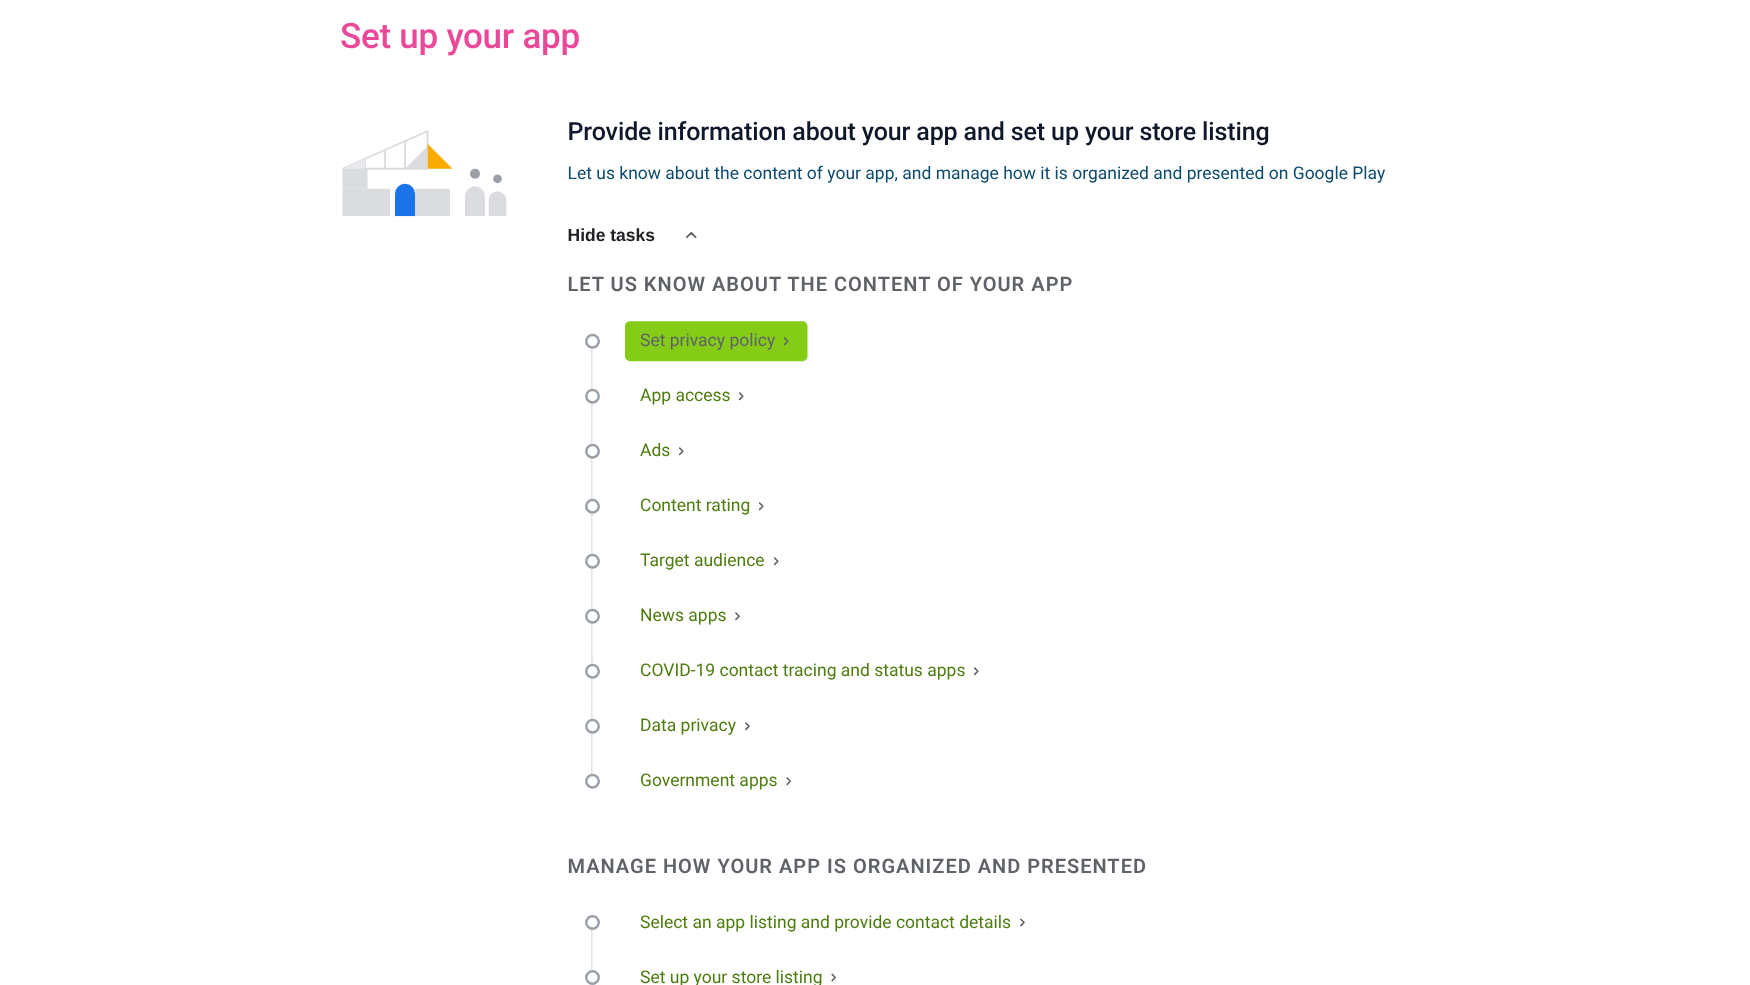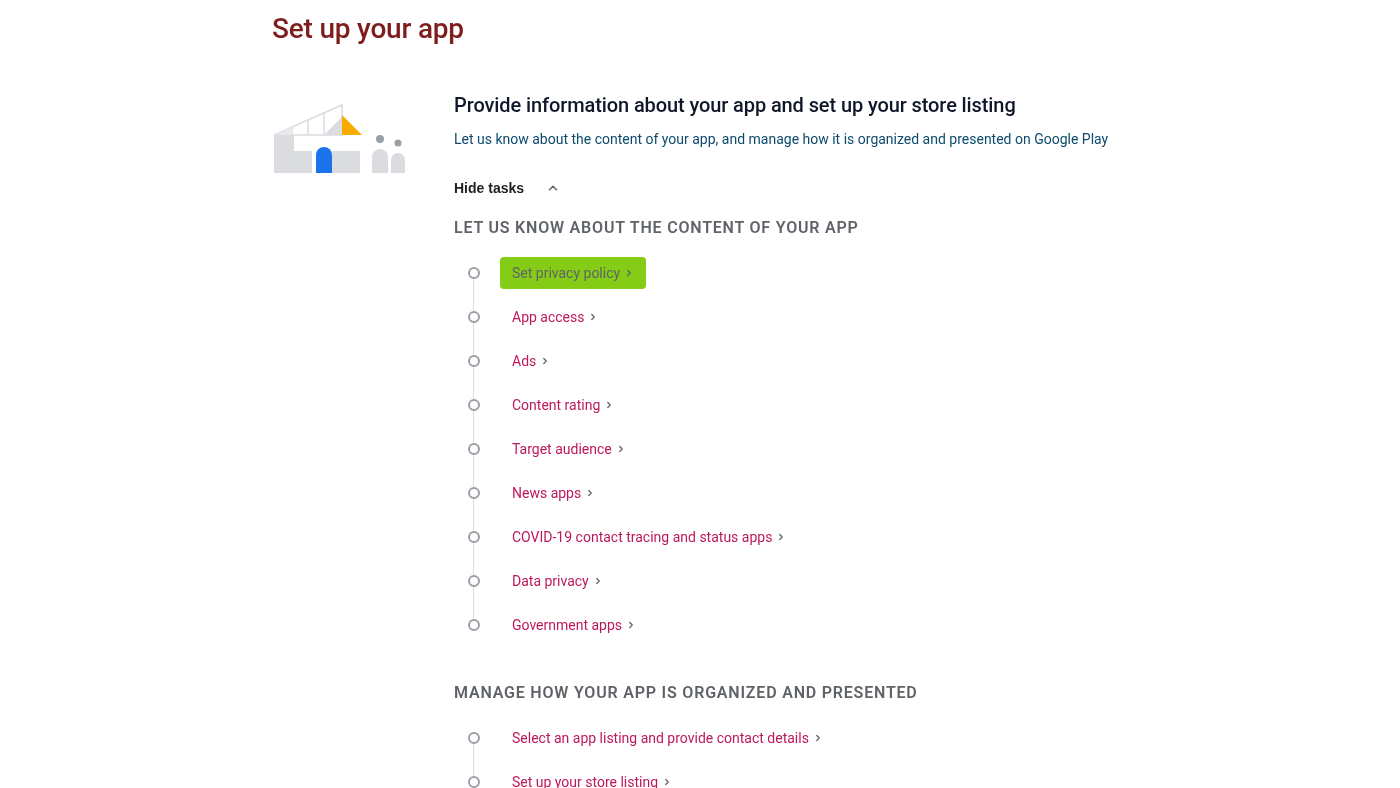--- a/index.html
+++ b/index.html
@@ -13,21 +13,21 @@
       color: #202124;
       padding: 12px 0 40px 0;
     }
     .container {
       max-width: 1000px;
       margin: 0 0 0 272px;
     }
     .page-title {
       font-size: 28px;
       font-weight: 500;
-      color: #7f1d1d;
+      color: #ec4899;
       margin-bottom: 48px;
       letter-spacing: -0.2px;
     }
     .content-wrap {
       display: flex;
       gap: 32px;
     }
     .illustration {
       flex: 0 0 150px;
       width: 150px;
@@ -115,21 +115,21 @@
     }
     .task-row:last-child::after {
       bottom: 50%;
     }
     .task-link {
       display: inline-flex;
       align-items: center;
       margin-left: 32px;
       padding: 8px 12px;
       font-size: 14px;
-      color: #be185d;
+      color: #4d7c0f;
       text-decoration: none;
       border-radius: 4px;
       cursor: pointer;
       gap: 4px;
     }
     .task-link.highlighted {
       background: #84cc16;
       color: #5f6368;
     }
     .task-chevron {

